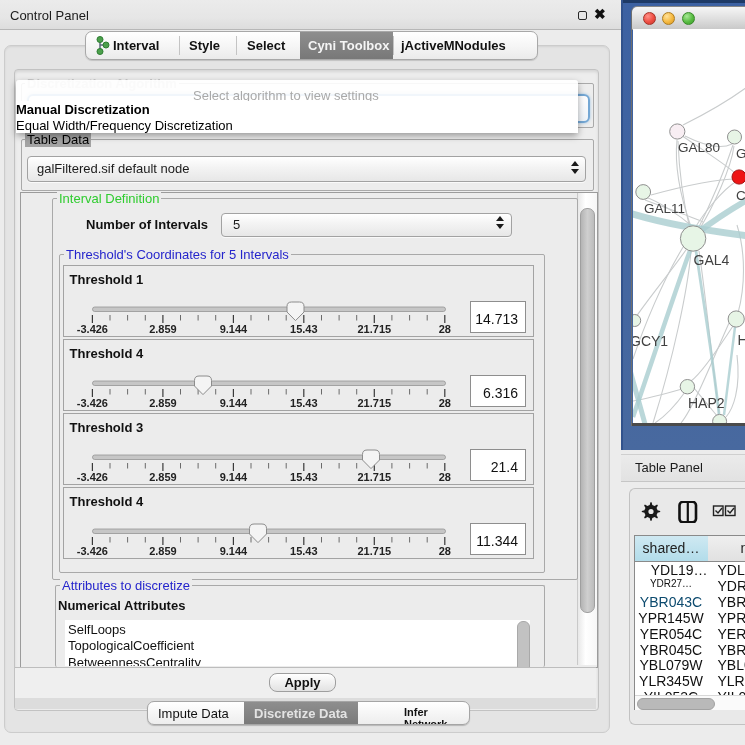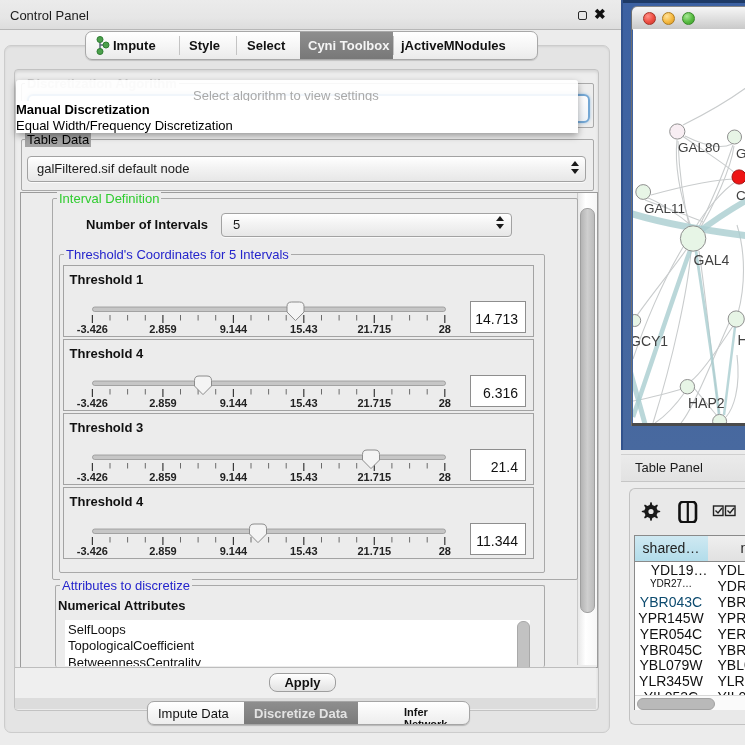--- a/index.html
+++ b/index.html
@@ -31,21 +31,21 @@
  <div class="a" style="left:214px;top:0;width:93px;height:27px;background:linear-gradient(#8e8e8e,#787878);"></div>
  <div class="a" style="left:93px;top:4px;width:1px;height:19px;background:#c4c4c4;"></div>
  <div class="a" style="left:150px;top:4px;width:1px;height:19px;background:#c4c4c4;"></div>
  <div class="a" style="left:307px;top:4px;width:1px;height:19px;background:#c4c4c4;"></div>
  <svg class="a" style="left:9px;top:4px;" width="16" height="19">
    <path d="M5 4 v11 M5 9 h5" stroke="#5a6a7a" stroke-width="1.5" fill="none"></path>
    <circle cx="5" cy="3.5" r="3" fill="#4ca04c" stroke="#2e7d32"></circle>
    <circle cx="11" cy="9" r="3" fill="#4ca04c" stroke="#2e7d32"></circle>
    <circle cx="5" cy="15.5" r="3" fill="#4ca04c" stroke="#2e7d32"></circle>
  </svg>
- <div class="a" style="left:27px;top:6px;font-size:13px;font-weight:600;color:#111;">Impute</div>
+ <div class="a" style="left:27px;top:6px;font-size:13px;font-weight:600;color:#111;">Interval</div>
  <div class="a" style="left:103px;top:6px;font-size:13px;font-weight:600;color:#111;">Style</div>
  <div class="a" style="left:161px;top:6px;font-size:13px;font-weight:600;color:#111;">Select</div>
  <div class="a" style="left:222px;top:6px;font-size:13px;font-weight:600;color:#f5f5f5;">Cyni Toolbox</div>
  <div class="a" style="left:315px;top:6px;font-size:13px;font-weight:600;color:#111;">jActiveMNodules</div>
 </div>
 
 <div class="a grp" style="left:21px;top:83px;width:571px;height:43px;"></div>
 <div class="a" style="left:25px;top:76px;font-size:13px;font-weight:bold;color:#c9c9c9;background:#ededed;padding:0 2px;">Discretization Algorithm</div>
 <div class="a" style="left:27px;top:94px;width:559px;height:25px;border:2px solid #74a7d4;border-radius:6px;
  background:linear-gradient(#fdfdfe,#eef3f8);box-shadow:0 0 3px #9cc4e4;"></div>

